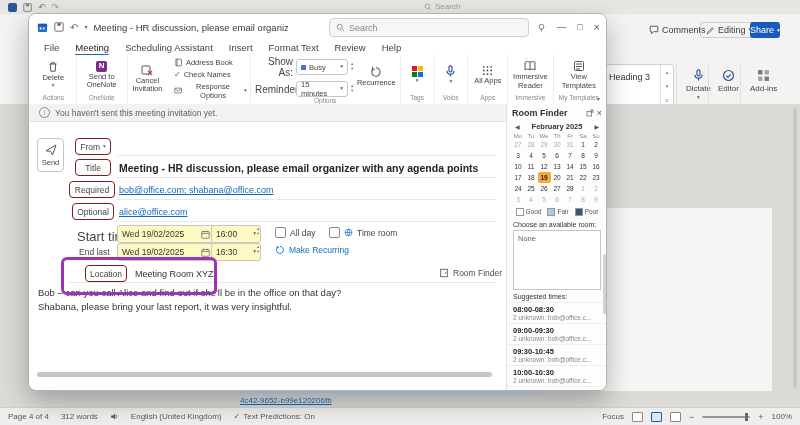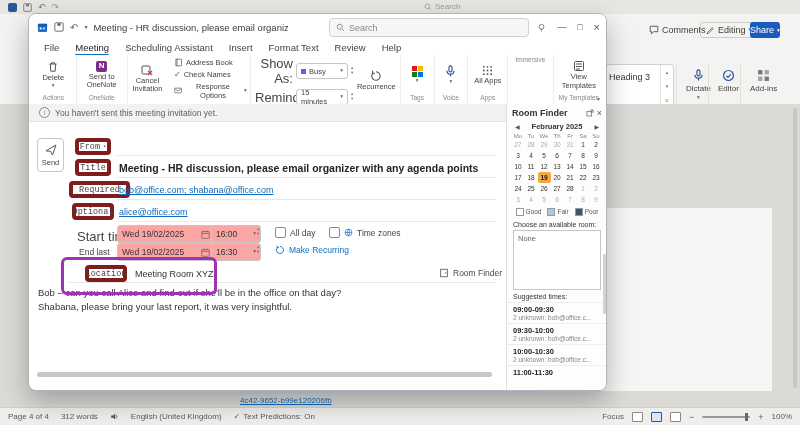--- a/index.html
+++ b/index.html
@@ -39,37 +39,37 @@
   .menu-item.active{color:#222;}
   .menu-item.active::after{content:"";position:absolute;left:7px;right:7px;bottom:-2px;height:2px;background:var(--link,#0f6cbd);border-radius:2px;}
   .ribbon{position:absolute;left:0;top:41px;right:0;height:49px;display:flex;align-items:stretch;border-bottom:1px solid #e3e1df;padding:0 2px;background:#fff;}
   .rg{display:flex;flex-direction:column;border-right:1px solid #ededeb;padding:1px 1px;}
   .rg-c{flex:1;display:flex;align-items:center;justify-content:center;gap:3px;}
   .rg-l{font-size:6.5px;color:#8a8886;text-align:center;padding-bottom:2px;white-space:nowrap;}
   .bb{display:flex;flex-direction:column;align-items:center;gap:1px;font-size:7.5px;color:#444;background:none;border:none;
       line-height:1.1;text-align:center;padding:0 2px;font-family:inherit;}
   .car{font-size:5.5px;color:#666;line-height:1;}
   .srow{display:flex;align-items:center;gap:3px;font-size:7.5px;color:#444;background:none;border:none;padding:1px 2px;font-family:inherit;}
-  .opt-lab{font-size:13px;color:#444;width:38px;text-align:right;}
+  .opt-lab{font-size:10px;color:#444;width:38px;text-align:right;}
   .valbox{display:flex;align-items:center;gap:3px;border:1px solid #c8c6c4;border-radius:3px;background:#fff;font-size:7.5px;color:#444;padding:1px 4px;height:12px;}
   .spin{display:flex;flex-direction:column;font-size:4.5px;color:#777;line-height:1.1;}
   .busy-sq{width:5px;height:5px;background:#4f6bed;display:inline-block;}
   .cat-grid{display:grid;grid-template-columns:5px 5px;grid-template-rows:5px 5px;gap:1px;}
   .cat-grid i{display:block;}
   .ol-info{position:absolute;left:0;top:90px;width:477px;height:17px;background:#f3f2f1;border-bottom:1px solid #e5e4e2;
            display:flex;align-items:center;gap:5px;padding-left:10px;font-size:8.5px;color:#5f5d5b;}
   .info-i{width:9px;height:9px;border:1px solid #8a8886;border-radius:50%;font-size:6.5px;display:flex;align-items:center;justify-content:center;color:#8a8886;font-style:italic;}
   .send-btn{position:absolute;left:8px;top:124px;width:27px;height:34px;border:1px solid #c8c6c4;border-radius:4px;background:#fff;
             display:flex;flex-direction:column;align-items:center;justify-content:center;gap:2px;font-size:7.5px;color:#444;font-family:inherit;}
-  .flab{position:absolute;border:4px solid #7f1d1d;border-radius:4px;background:#fff;font-size:8.5px;color:#444;
-        display:flex;align-items:center;justify-content:center;gap:3px;height:17px;font-family:Liberation Mono, monospace;}
+  .flab{position:absolute;border:1px solid #7f1d1d;border-radius:4px;background:#fff;font-size:8.5px;color:#444;
+        display:flex;align-items:center;justify-content:center;gap:3px;height:17px;font-family:Liberation Sans, sans-serif;}
   .hr{position:absolute;height:1px;background:#e8e7e5;left:88px;width:379px;}
   .fval{position:absolute;font-size:9px;color:#333;white-space:nowrap;}
   .flink{color:var(--link,#0f6cbd);text-decoration:underline;}
-  .dtbox{position:absolute;border:1px solid #c8c6c4;border-radius:3px;background:#fca5a5;height:16px;display:flex;align-items:center;
+  .dtbox{position:absolute;border:1px solid #c8c6c4;border-radius:3px;background:#fef9c3;height:16px;display:flex;align-items:center;
          justify-content:space-between;font-size:8.5px;color:#333;padding:0 4px;gap:3px;}
   .cb{width:9px;height:9px;border:1px solid #8a8886;border-radius:2px;background:#fff;flex:none;}
   .chk{position:absolute;display:flex;align-items:center;gap:4px;font-size:8.5px;color:#444;}
   .mkrec{position:absolute;display:flex;align-items:center;gap:4px;font-size:8.5px;color:var(--link,#0f6cbd);background:none;border:none;font-family:inherit;padding:0;}
   .hl-purple{position:absolute;left:32px;top:243px;width:150px;height:32px;border:3px solid var(--hl,#a032b4);border-radius:6px;z-index:8;pointer-events:none;}
   .rf-btn{position:absolute;display:flex;align-items:center;gap:4px;font-size:8.5px;color:#4a4a4a;background:none;border:none;font-family:inherit;}
   .body-text{position:absolute;left:9px;top:272px;width:450px;font-size:9.5px;color:#333;line-height:1.45;}
   .hscroll{position:absolute;left:8px;top:358px;width:455px;height:5px;background:#c9c7c5;border-radius:3px;}
   
   .panel{position:absolute;left:477px;top:90px;width:100px;bottom:0;background:#fdfdfd;border-left:1px solid #e3e1df;overflow:hidden;}
@@ -397,20 +397,29 @@
                   <circle cx="6" cy="10" r="1"></circle>
                   <circle cx="10" cy="10" r="1"></circle>
                 </g>
               </svg>
             <span>All Apps</span>
           </button>
         </div>
         <div class="rg-l">Apps</div>
       </div>
       <div class="rg" style="width:44px;">
+        <div class="rg-c">
+          <button class="bb">
+            <svg width="12" height="12" viewBox="0 0 12 12">
+                <path d="M1 2.2c1.8-.9 3.6-.9 5 0 1.4-.9 3.2-.9 5 0v7.6c-1.8-.9-3.6-.9-5 0-1.4-.9-3.2-.9-5 0z" fill="none" stroke="#555" stroke-width="1"></path>
+                <path d="M6 2.2v7.6" stroke="#555" stroke-width="1"></path>
+              </svg>
+            <span>Immersive Reader</span>
+          </button>
+        </div>
         <div class="rg-l">Immersive</div>
       </div>
       <div class="rg" style="width:50px;border-right:none;">
         <div class="rg-c">
           <button class="bb">
             <svg width="12" height="12" viewBox="0 0 12 12">
                 <rect x="1.5" y="1.5" width="9" height="9" rx="1" fill="none" stroke="#555" stroke-width="1"></rect>
                 <path d="M3 4h6M3 6.5h6M3 9h4" stroke="#555" stroke-width="1"></path>
               </svg>
             <span>View Templates</span>
@@ -438,21 +447,21 @@
         <span class="car">▾</span>
     </button>
     <div class="hr" style="top:141px;"></div>
 
     <button class="flab" style="left:46px;top:145px;width:36px;">
       <span>Title</span>
     </button>
     <span class="fval" style="left:90px;top:148px;font-size:10.5px;font-weight:bold;color:#242424;">Meeting - HR discussion, please email organizer with any agenda points</span>
     <div class="hr" style="top:163px;"></div>
 
-    <button class="flab" style="left:40px;top:167px;width:61px;">
+    <button class="flab" style="left:40px;top:167px;width:46px;">
       <span>Required</span>
     </button>
     <span class="fval flink" style="left:90px;top:171px;">bob@office.com; shabana@office.com</span>
     <div class="hr" style="top:185px;"></div>
 
     <button class="flab" style="left:43px;top:189px;width:42px;">
       <span>Optional</span>
     </button>
     <span class="fval flink" style="left:90px;top:193px;">alice@office.com</span>
     <div class="hr" style="top:207px;"></div>
@@ -476,21 +485,21 @@
     <span class="chk" style="left:246px;top:213px;">
       <span class="cb"></span>
       <span>All day</span>
     </span>
     <span class="chk" style="left:300px;top:213px;">
       <span class="cb"></span>
       <svg width="9" height="9" viewBox="0 0 12 12">
           <circle cx="6" cy="6" r="4.6" fill="none" stroke="#2b7cd3" stroke-width="1"></circle>
           <path d="M1.4 6h9.2M6 1.4c1.9 2.6 1.9 6.6 0 9.2-1.9-2.6-1.9-6.6 0-9.2z" fill="none" stroke="#2b7cd3" stroke-width="1"></path>
         </svg>
-      <span>Time zones</span>
+      <span>Time room</span>
     </span>
 
     <span class="fval" style="left:50px;top:233px;color:#444;font-size:8.5px;">End last</span>
     <div class="dtbox" style="left:88px;top:229px;width:88px;">
       <span>Wed 19/02/2025</span>
       <svg width="9" height="9" viewBox="0 0 12 12">
           <rect x="1" y="2" width="10" height="9" rx="1" fill="none" stroke="#666" stroke-width="1"></rect>
           <path d="M1 4.5h10M3.5 1v2M8.5 1v2" stroke="#666" stroke-width="1"></path>
         </svg>
     </div>
@@ -616,25 +625,29 @@
           <span><i class="sw-fair"></i>Fair</span>
           <span><i class="sw-poor"></i>Poor</span>
         </div>
       <div class="pan-lab">Choose an available room:</div>
       <div class="room-box">
         <span>None</span>
       </div>
       <div class="pan-lab">Suggested times:</div>
       <div id="sug-list">
           <div class="sug">
+            <div class="sug-time">08:00-08:30</div>
+            <div class="sug-det">2 unknown: bob@office.c...</div>
+          </div>
+          <div class="sug">
             <div class="sug-time">09:00-09:30</div>
             <div class="sug-det">2 unknown: bob@office.c...</div>
           </div>
           <div class="sug">
-            <div class="sug-time">09:30-10:00</div>
+            <div class="sug-time">09:30-10:45</div>
             <div class="sug-det">2 unknown: bob@office.c...</div>
           </div>
           <div class="sug">
             <div class="sug-time">10:00-10:30</div>
             <div class="sug-det">2 unknown: bob@office.c...</div>
           </div>
           <div class="sug">
             <div class="sug-time">11:00-11:30</div>
           </div>
         </div>

